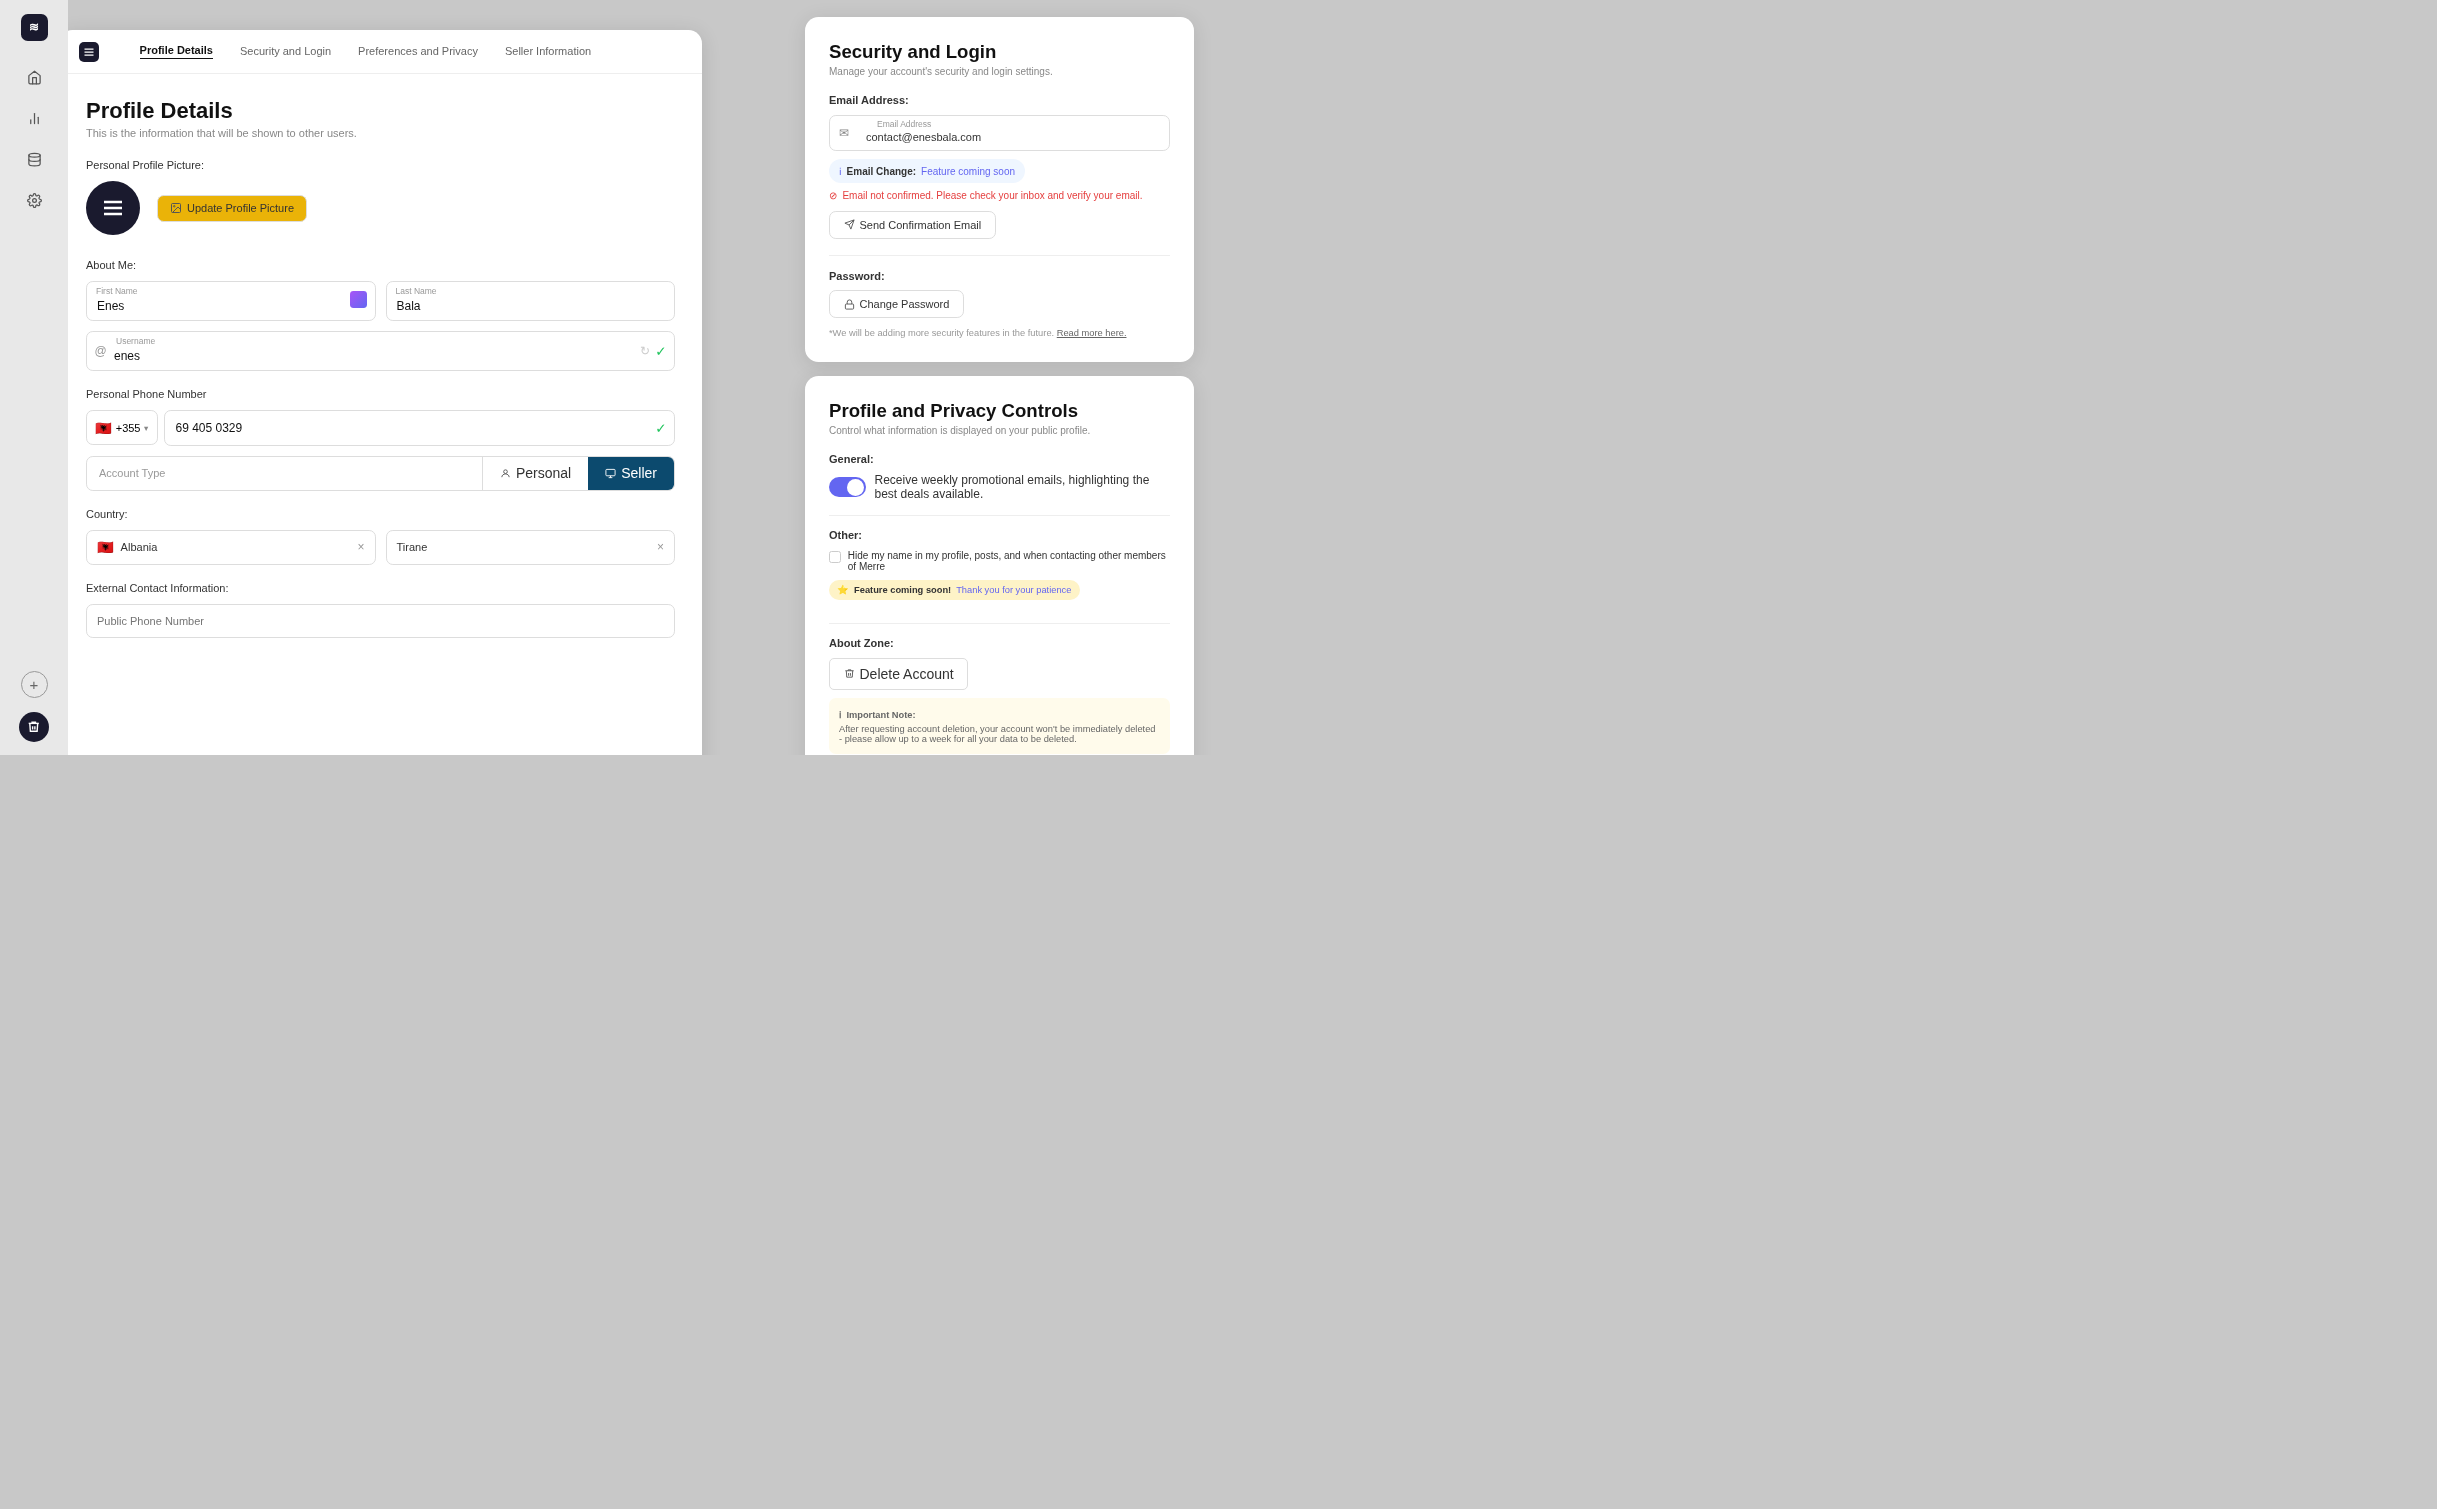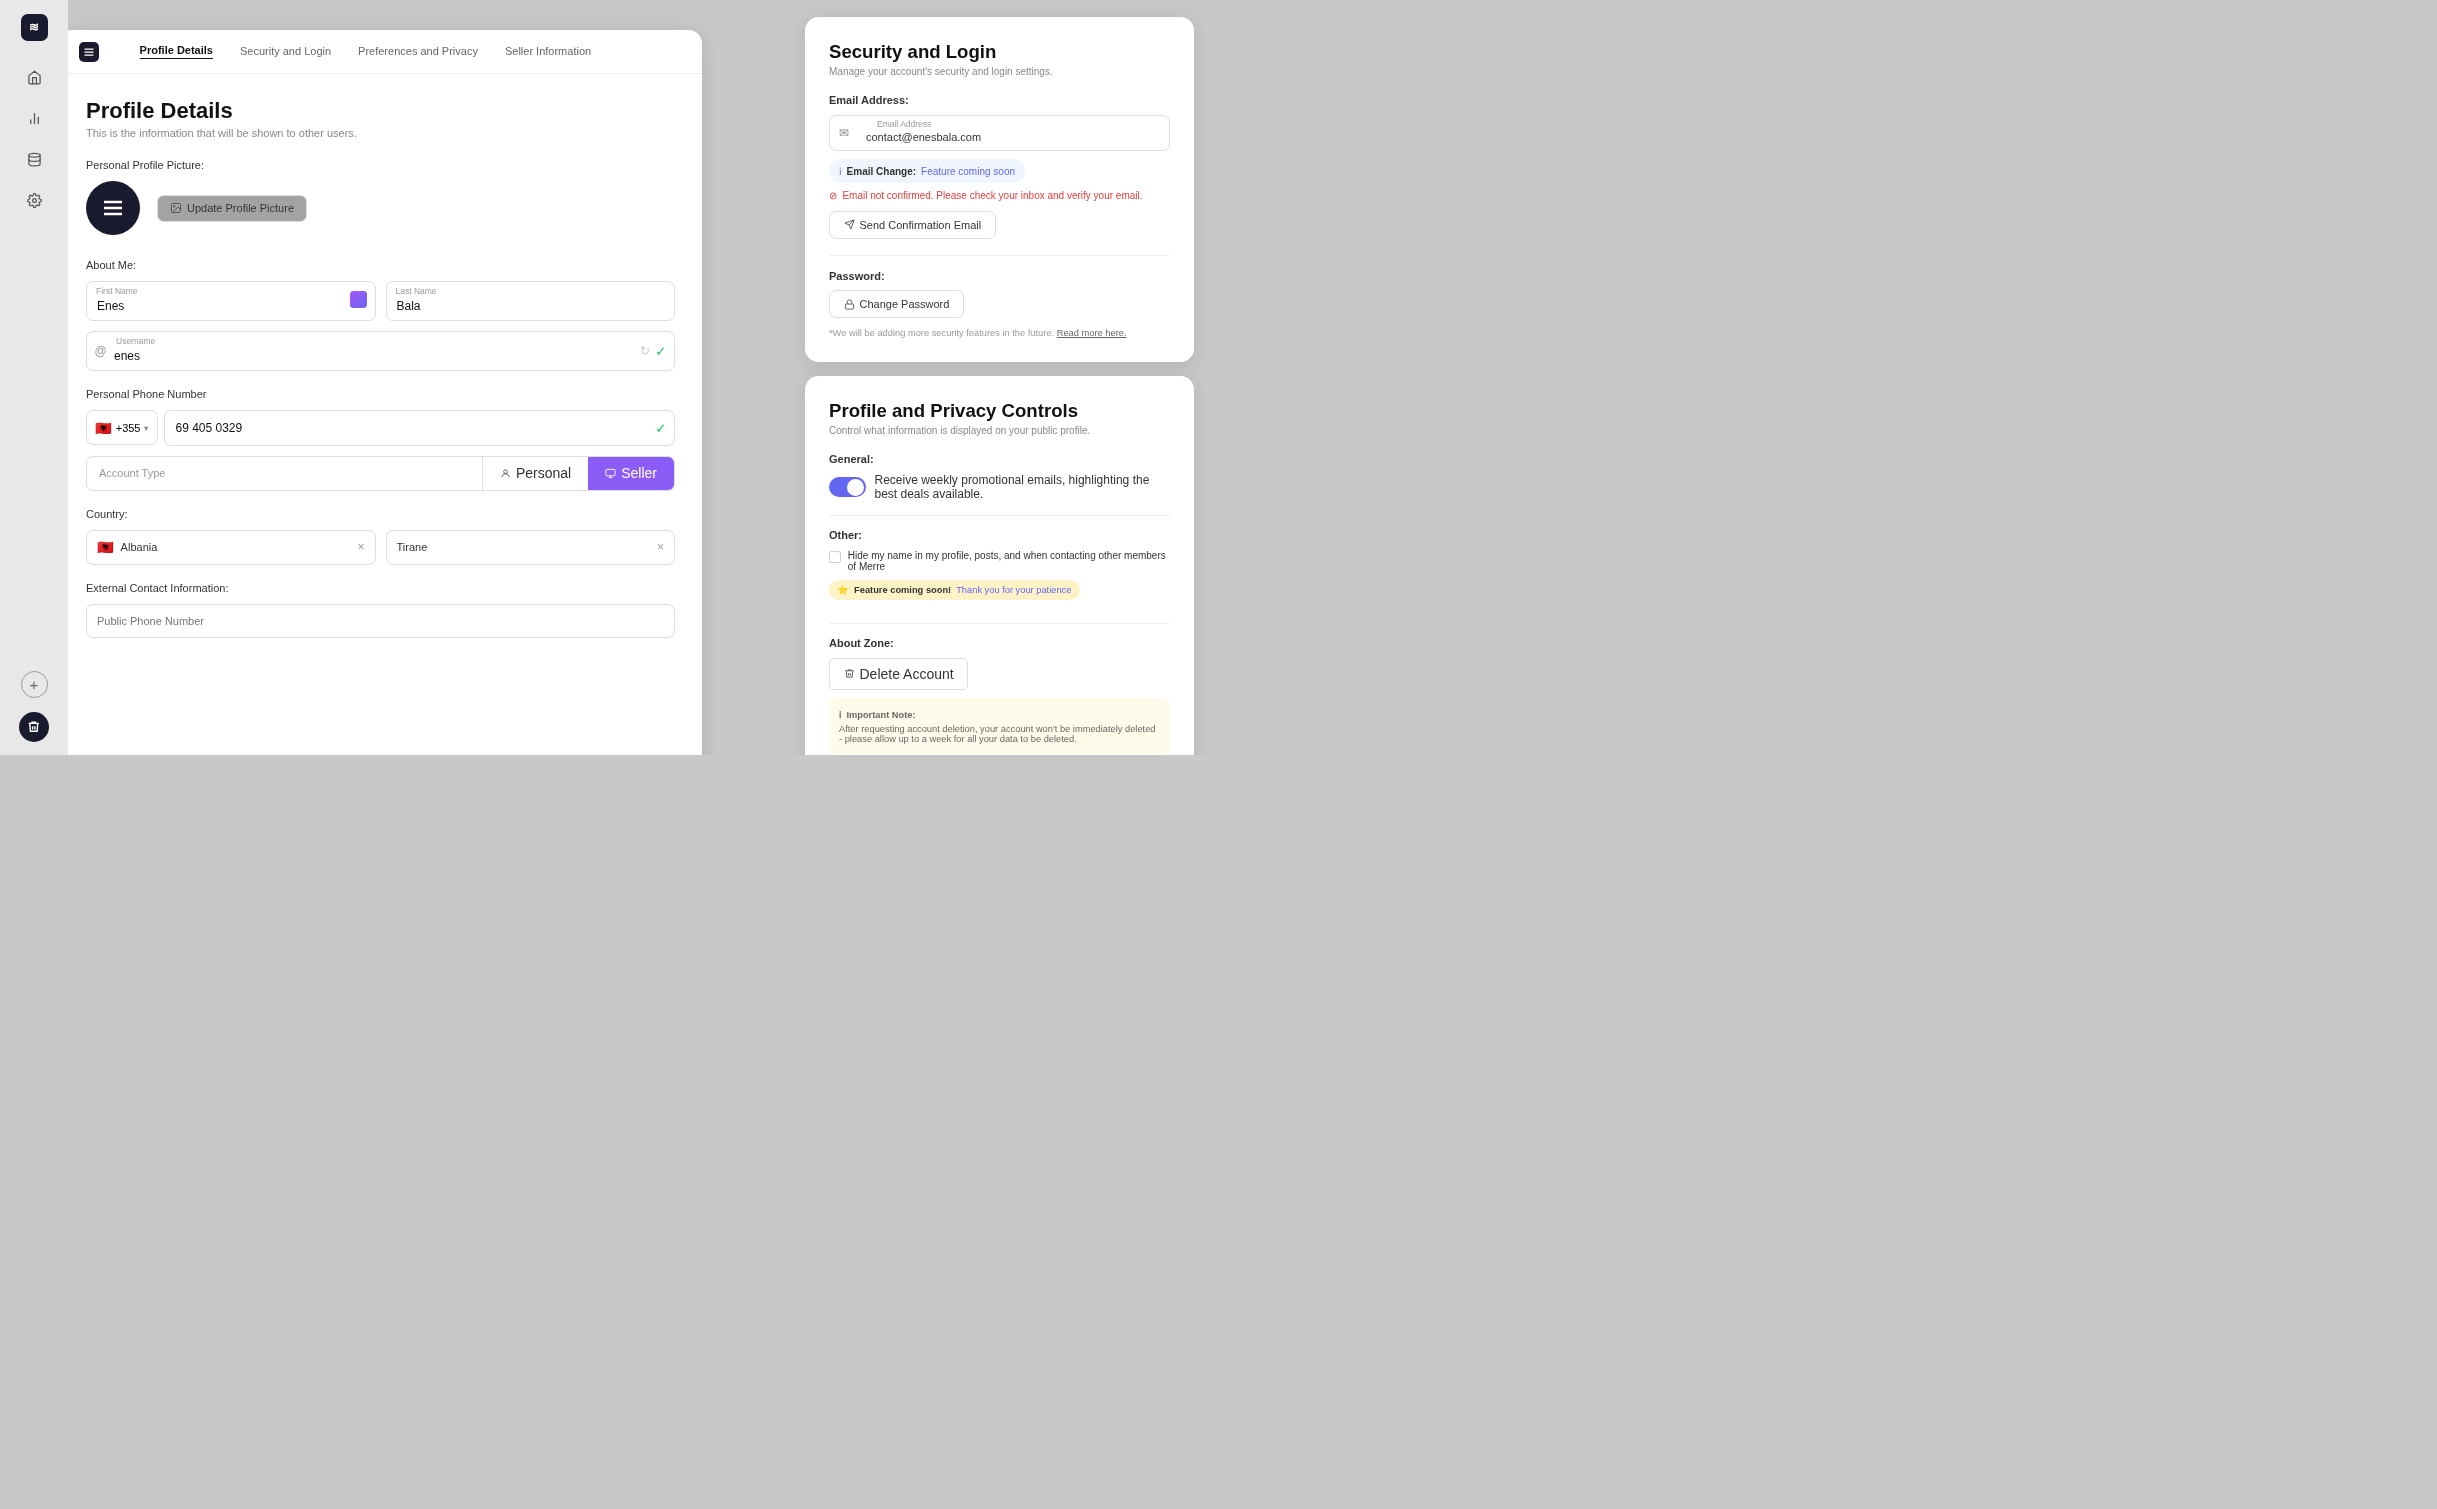--- a/index.html
+++ b/index.html
@@ -152,21 +152,21 @@
       font-size: 18.6px;
       font-weight: bold;
     }
     .update-btn {
       display: flex;
       align-items: center;
       gap: 5px;
       padding: 6.8px 12px;
       border: 0.8px solid #ddd;
       border-radius: 6.8px;
-      background: #a3a3a3;
+      background: #eab308;
       font-size: 11px;
       cursor: pointer;
       color: #333;
     }
 
     
     .about-section { margin-bottom: 17px; }
     .input-row {
       display: flex;
       gap: 10px;
@@ -253,21 +253,21 @@
       cursor: pointer;
       display: flex; align-items: center; gap: 5px;
     }
     .account-btn.personal {
       background: white;
       color: #333;
       border: none;
       border-left: 0.8px solid #ddd;
     }
     .account-btn.seller {
-      background: #8b5cf6;
+      background: #0c4a6e;
       color: white;
       border: none;
     }
 
     
     .country-section { margin-bottom: 17px; }
     .country-row {
       display: flex;
       gap: 10px;
     }

